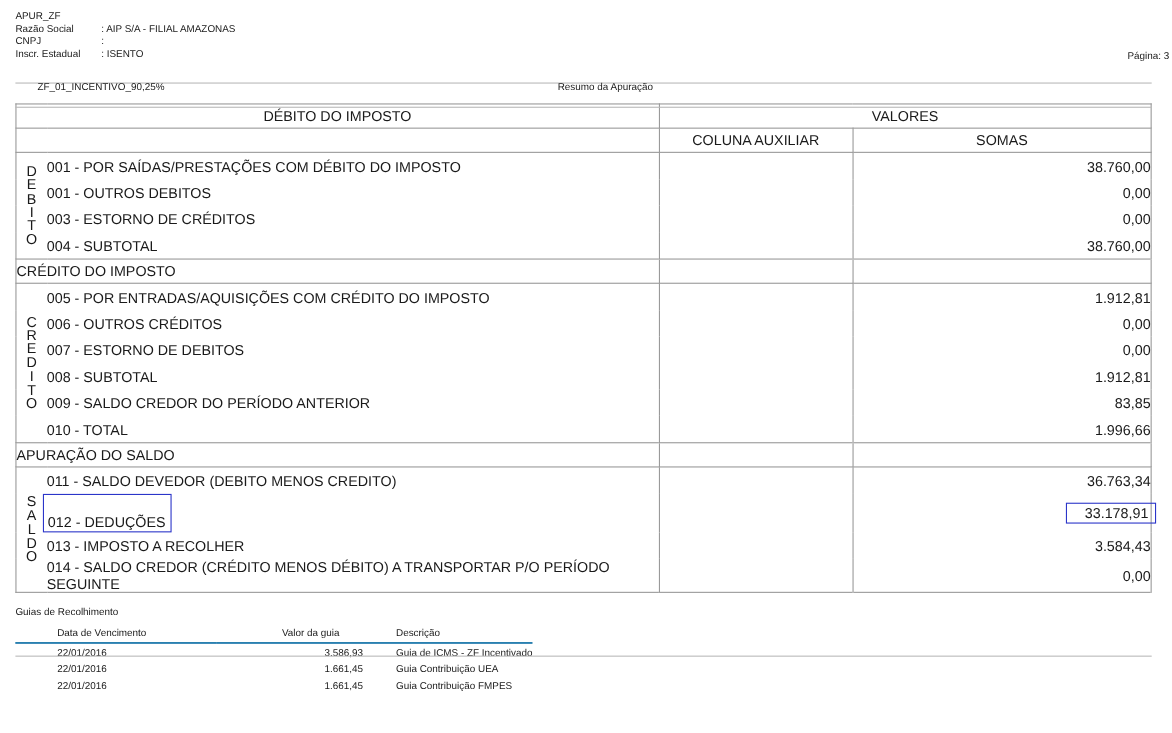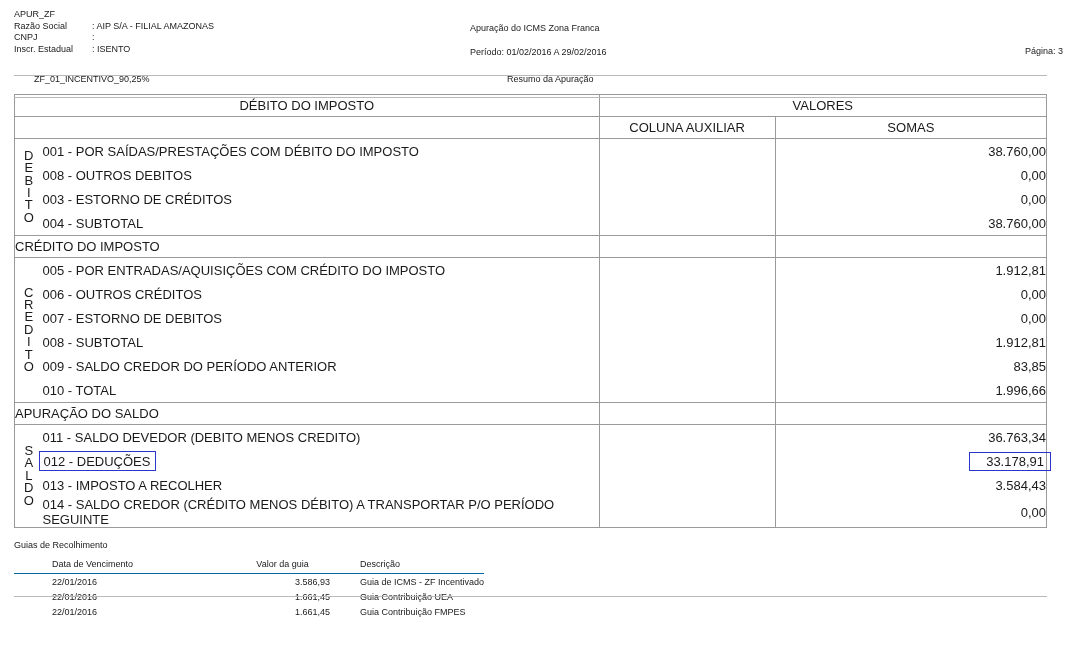--- a/index.html
+++ b/index.html
@@ -120,21 +120,21 @@
     border-top: none !important;
     border-bottom: none !important;
     vertical-align: middle;
   }
   .hl-label {
     position: relative;
   }
   .hl-wrap {
     display: inline-block;
     border: 1.5px solid #2b35c9;
-    padding: 2px 5px 1px 4px;
+    padding: 17px 5px 1px 4px;
     margin-left: -4px;
   }
   .hl-val {
     display: inline-block;
     border: 1.5px solid #2b35c9;
     padding: 1px 6px 1px 16px;
     margin-right: -5px;
   }
   
   .guias-title {
@@ -176,24 +176,20 @@
       <div class="line">
         <span class="lbl">CNPJ</span>
         <span><span>: </span><span></span></span>
       </div>
       <div class="line">
         <span class="lbl">Inscr. Estadual</span>
         <span><span>: </span><span>ISENTO</span></span>
       </div>
     </div>
 
-    <div class="hdr-center">
-      <div class="title">Apuração do ICMS Zona Franca</div>
-      <div>Período: 01/02/2016 A 29/02/2016</div>
-    </div>
 
     <div class="hdr-right">Página: 3</div>
   </div>
 
   <div class="rule" style="top:75px;"></div>
 
   <div class="subhdr">
     <div class="left">ZF_01_INCENTIVO_90,25%</div>
     <div class="mid">Resumo da Apuração</div>
   </div>
@@ -226,21 +222,21 @@
             <span>B</span>
             <span>I</span>
             <span>T</span>
             <span>O</span>
         </td>
         <td class="rowlabel">001 - POR SAÍDAS/PRESTAÇÕES COM DÉBITO DO IMPOSTO</td>
         <td class="aux"></td>
         <td class="val">38.760,00</td>
       </tr>
       <tr>
-        <td class="rowlabel">008 - OUTROS DEBITOS</td>
+        <td class="rowlabel">001 - OUTROS DEBITOS</td>
         <td class="aux"></td>
         <td class="val">0,00</td>
       </tr>
       <tr>
         <td class="rowlabel">003 - ESTORNO DE CRÉDITOS</td>
         <td class="aux"></td>
         <td class="val">0,00</td>
       </tr>
       <tr>
         <td class="rowlabel">004 - SUBTOTAL</td>

